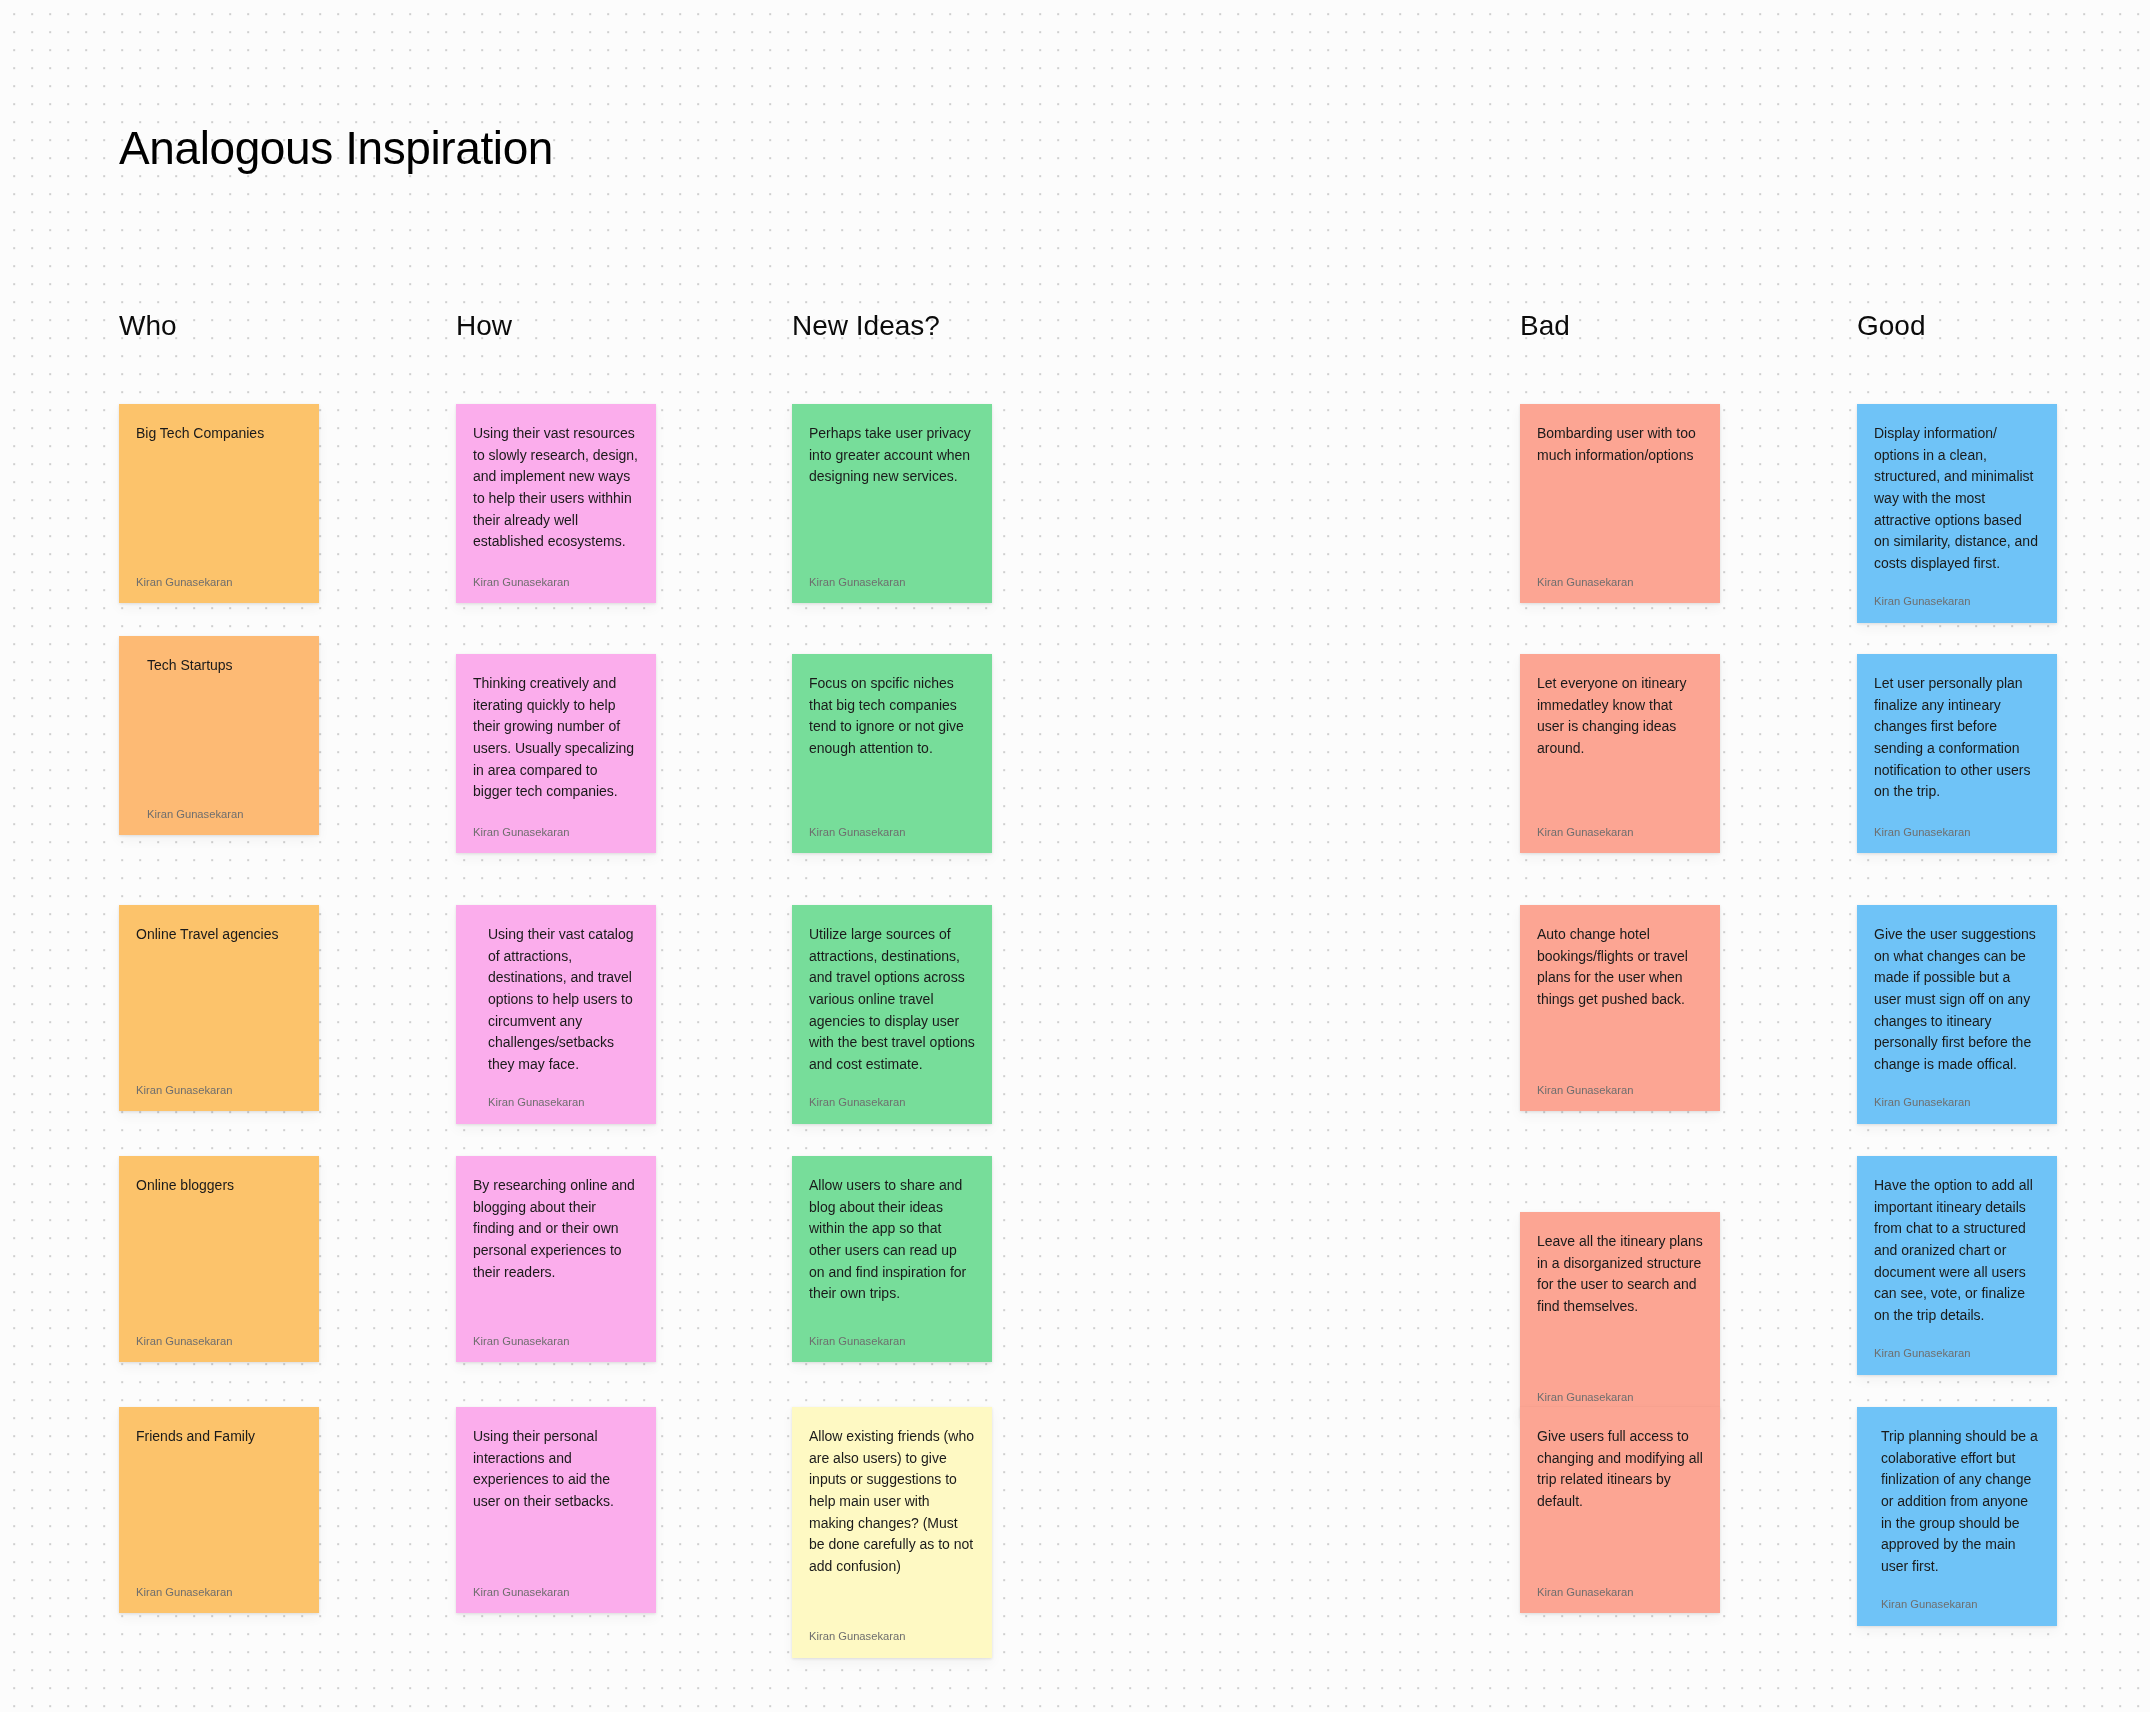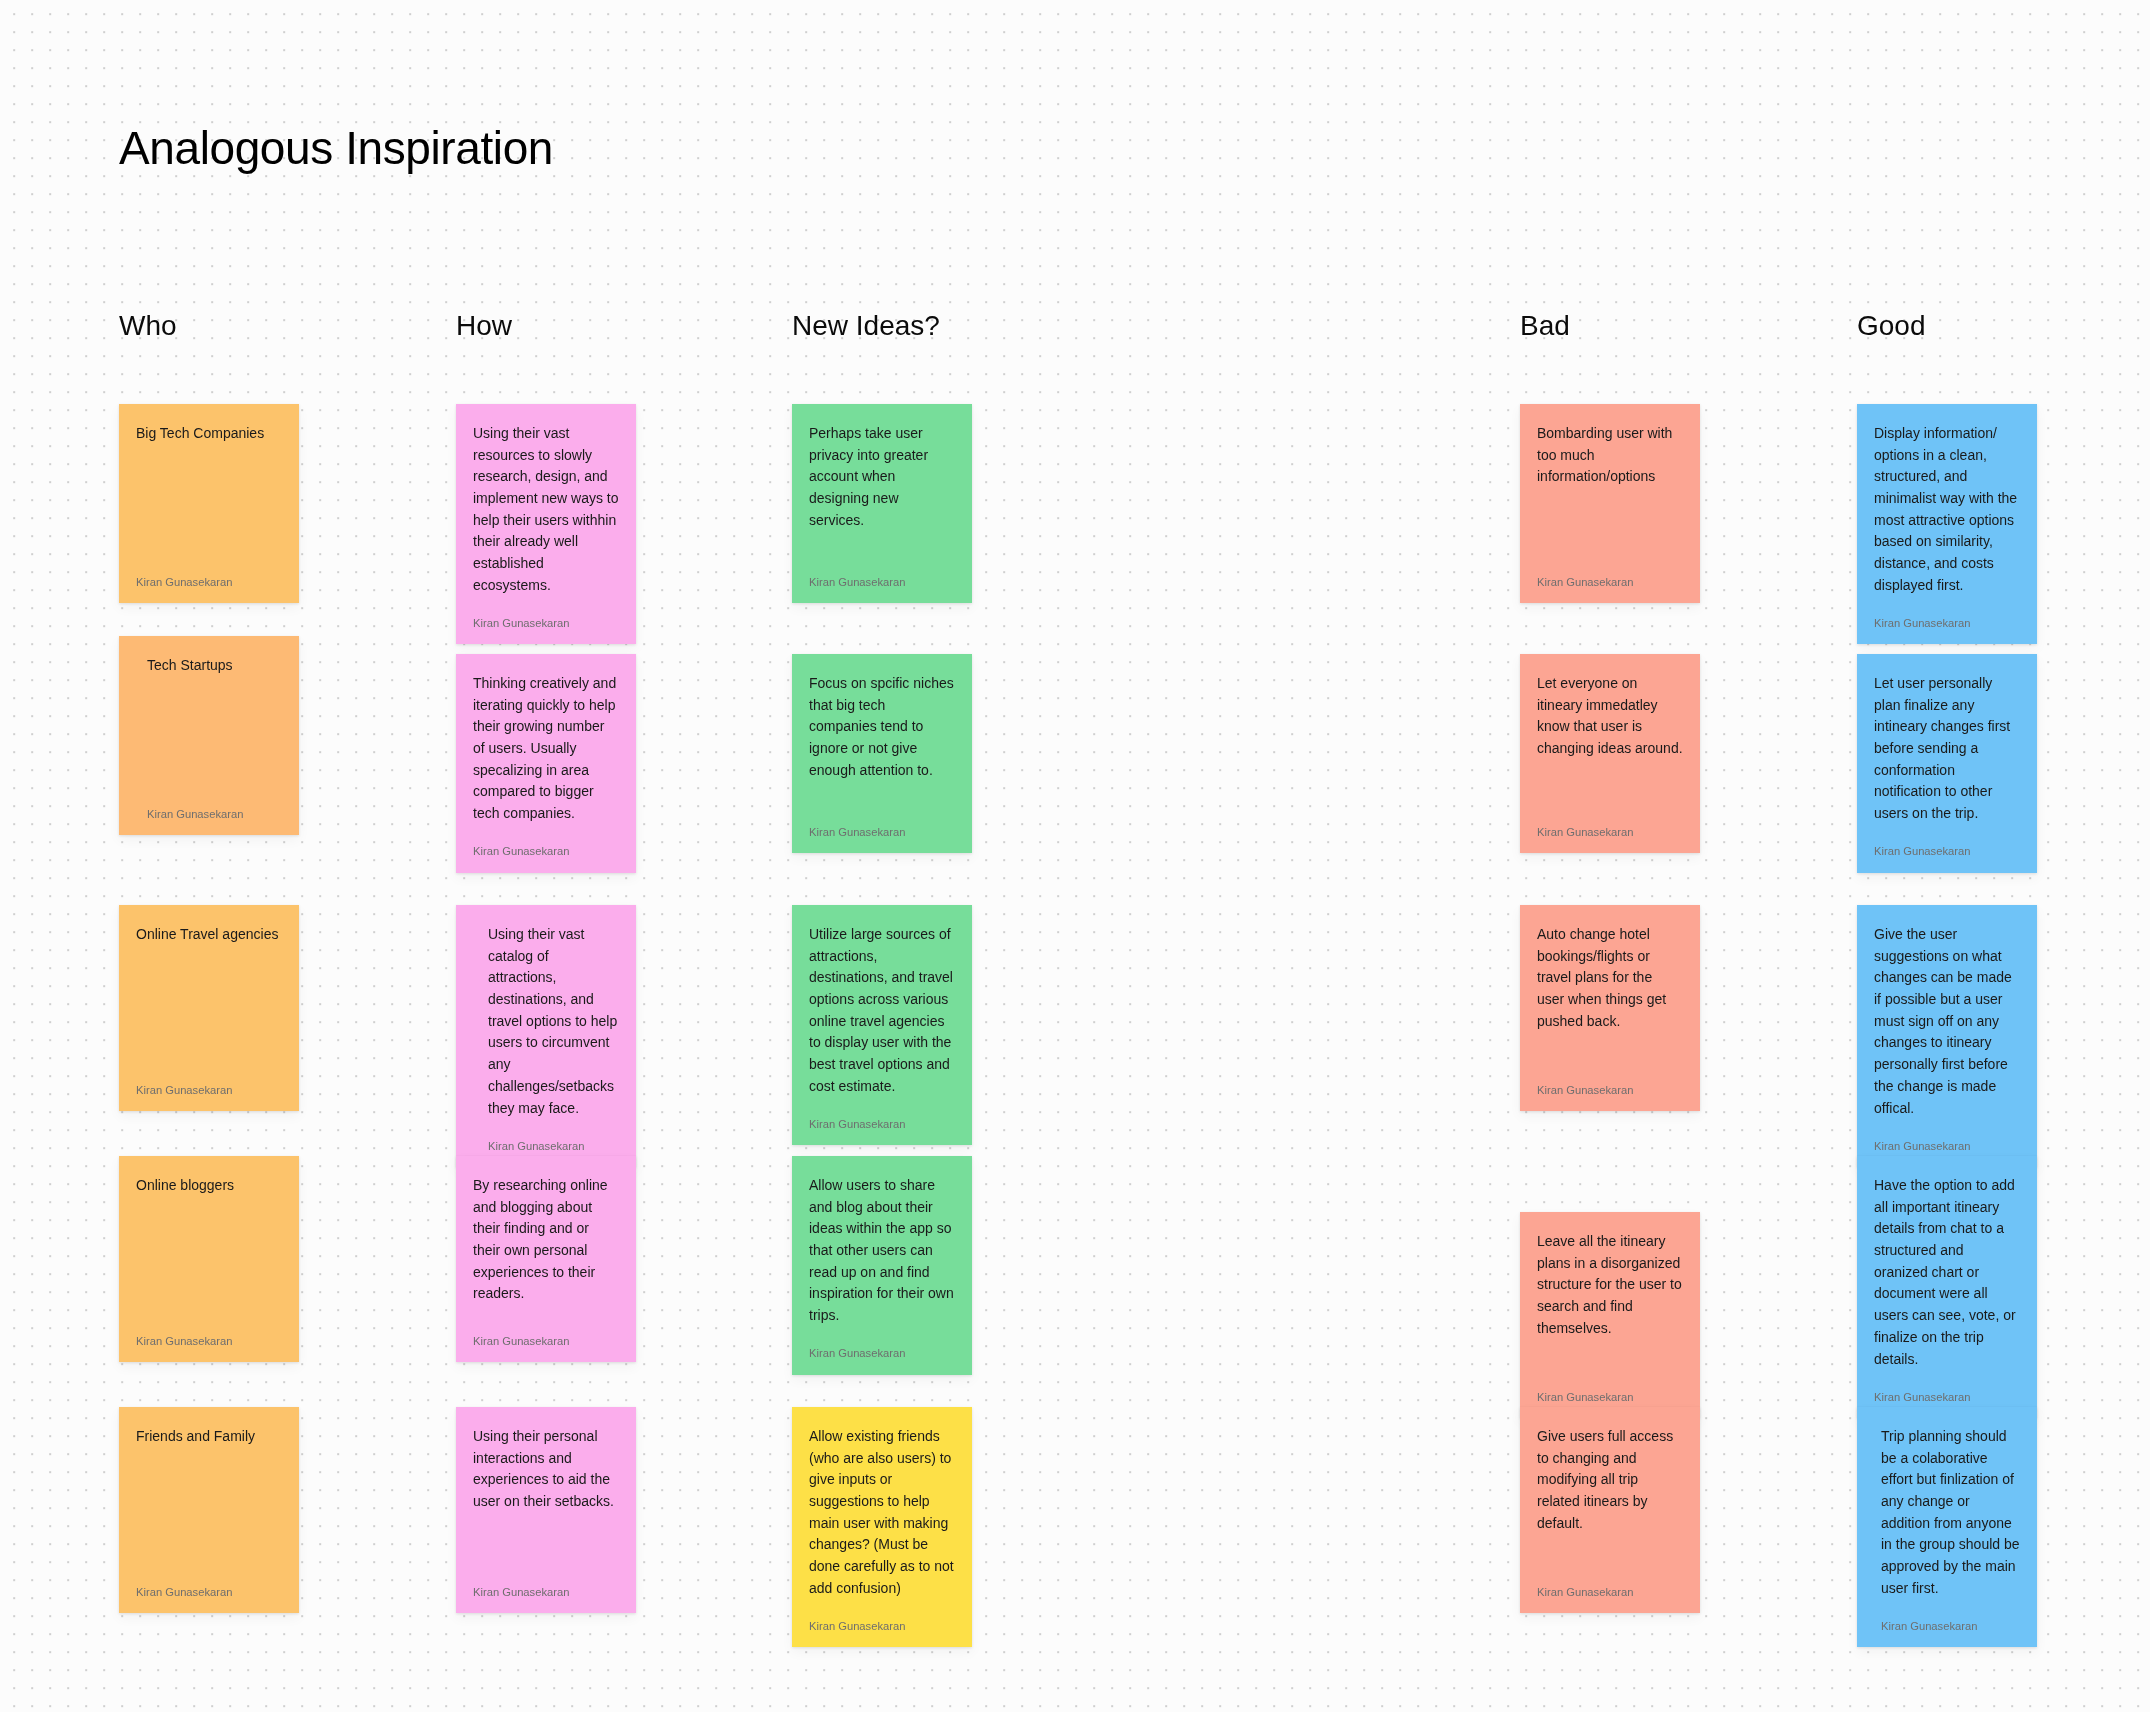--- a/index.html
+++ b/index.html
@@ -43,21 +43,21 @@
     top: 310px;
     font-size: 28px;
     font-weight: 400;
     color: #0B0B0B;
     white-space: nowrap;
   }
 
   
   .note {
     position: absolute;
-    width: 180px;
+    width: 200px;
     padding: 19px 17px 13.8px 17px;
     display: flex;
     flex-direction: column;
     box-shadow: 0 0.9px 2.6px rgba(0,0,0,0.10), 0 5.2px 12px rgba(0,0,0,0.045);
   }
 
   .note-body {
     font-size: 14px;
     line-height: 1.55;
     color: #1A1A1A;
@@ -138,21 +138,21 @@
         <div class="note-author">Kiran Gunasekaran</div>
       </div>
       <div class="note" style="left: 792px; top: 905px; min-height: 206px; background: rgb(119, 221, 154);">
         <div class="note-body">Utilize large sources of attractions, destinations, and travel options across various online travel agencies to display user with the best travel options and cost estimate.</div>
         <div class="note-author">Kiran Gunasekaran</div>
       </div>
       <div class="note" style="left: 792px; top: 1156px; min-height: 206px; background: rgb(119, 221, 154);">
         <div class="note-body">Allow users to share and blog about their ideas within the app so that other users can read up on and find inspiration for their own trips.</div>
         <div class="note-author">Kiran Gunasekaran</div>
       </div>
-      <div class="note" style="left: 792px; top: 1407px; min-height: 206px; background: #fde047;">
+      <div class="note" style="left: 792px; top: 1407px; min-height: 206px; background: #fef9c3; gap: 32px;">
         <div class="note-body">Allow existing friends (who are also users) to give inputs or suggestions to help main user with making changes? (Must be done carefully as to not add confusion)</div>
         <div class="note-author">Kiran Gunasekaran</div>
       </div>
       <div class="note" style="left: 1520px; top: 404px; min-height: 199px; background: rgb(252, 165, 147);">
         <div class="note-body">Bombarding user with too much information/options</div>
         <div class="note-author">Kiran Gunasekaran</div>
       </div>
       <div class="note" style="left: 1520px; top: 654px; min-height: 199px; background: rgb(252, 165, 147);">
         <div class="note-body">Let everyone on itineary immedatley know that user is changing ideas around.</div>
         <div class="note-author">Kiran Gunasekaran</div>

